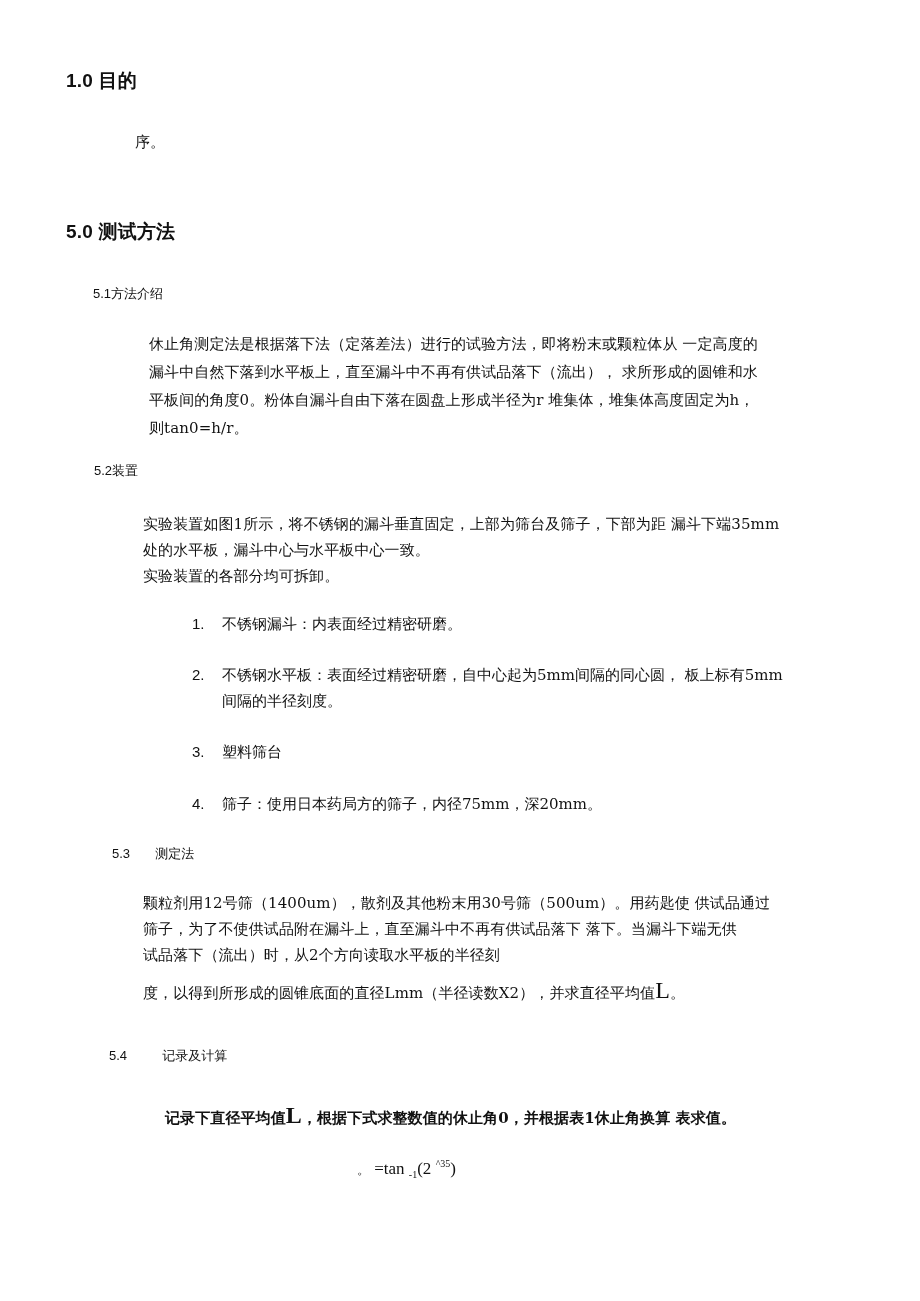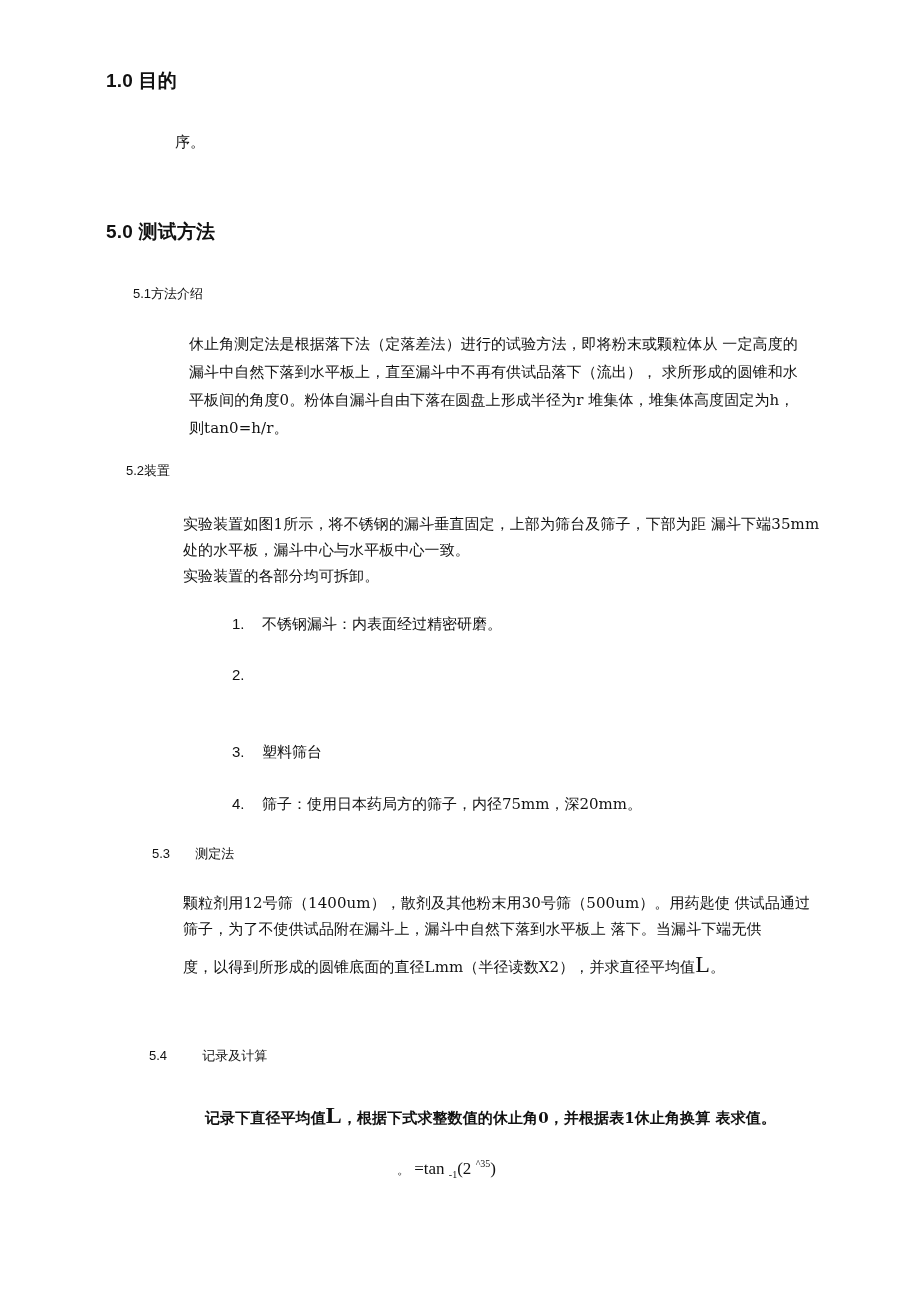--- a/index.html
+++ b/index.html
@@ -8,21 +8,21 @@
       background: #ffffff;
     }
     body {
       width: 920px;
       height: 1301px;
       position: relative;
       overflow: hidden;
       color: #111111;
       font-family: "DejaVu Serif", "Liberation Serif", serif;
     }
-    .abs { position: absolute; margin-left: 40px; }
+    .abs { position: absolute; }
     .h1 {
       font-family: "Liberation Sans", "DejaVu Sans", sans-serif;
       font-weight: bold;
       font-size: 19px;
       letter-spacing: 0.2px;
     }
     .h2 {
       font-family: "Liberation Sans", "DejaVu Sans", sans-serif;
       font-size: 13px;
     }
@@ -78,58 +78,61 @@
   <span>5.1</span><span>方法介绍</span>
 </div>
 
 <div class="abs para" style="left:149px; top:330px; width:720px;">
   <p>休止角测定法是根据落下法（定落差法）进行的试验方法，即将粉末或颗粒体从 一定高度的</p>
   <p>漏斗中自然下落到水平板上，直至漏斗中不再有供试品落下（流出），  求所形成的圆锥和水</p>
   <p>平板间的角度0。粉体自漏斗自由下落在圆盘上形成半径为r 堆集体，堆集体高度固定为h，</p>
   <p>则tan0=h/r。</p>
 </div>
 
-<div class="abs h2" style="left:86px; top:462px;">
+<div class="abs h2" style="left:94px; top:462px;">
   <span>5.2</span><span>装置</span>
 </div>
 
 <div class="abs para" style="left:143px; top:511px; width:720px; line-height:26px;">
   <p>实验装置如图1所示，将不锈钢的漏斗垂直固定，上部为筛台及筛子，下部为距 漏斗下端35mm</p>
   <p>处的水平板，漏斗中心与水平板中心一致。</p>
   <p>实验装置的各部分均可拆卸。</p>
 </div>
 
 <div class="abs list-item" style="left:192px; top:611px; width:680px; height:26px;">
   <span class="n">1.</span>
   <span class="t">不锈钢漏斗：内表面经过精密研磨。</span>
 </div>
 
 <div class="abs list-item" style="left:192px; top:662px; width:680px; height:52px;">
   <span class="n">2.</span>
+  <span class="t">不锈钢水平板：表面经过精密研磨，自中心起为5mm间隔的同心圆，  板上标有5mm</span>
+  <span class="t" style="top:26px;">间隔的半径刻度。</span>
 </div>
 
 <div class="abs list-item" style="left:192px; top:739px; width:680px; height:26px;">
   <span class="n">3.</span>
   <span class="t">塑料筛台</span>
 </div>
 
 <div class="abs list-item" style="left:192px; top:791px; width:680px; height:26px;">
   <span class="n">4.</span>
   <span class="t">筛子：使用日本药局方的筛子，内径75mm，深20mm。</span>
 </div>
 
 <div class="abs h2" style="left:112px; top:845px;">
   <span>5.3</span>
   <span style="display:inline-block; width:18px;"></span>
   <span>测定法</span>
 </div>
 
 <div class="abs para" style="left:143px; top:890px; width:720px; line-height:26px;">
   <p>颗粒剂用12号筛（1400um），散剂及其他粉末用30号筛（500um）。用药匙使 供试品通过</p>
-  <p>筛子，为了不使供试品附在漏斗上，漏斗中自然下落到水平板上 落下。当漏斗下端无供</p>
+  <p>筛子，为了不使供试品附在漏斗上，直至漏斗中不再有供试品落下 落下。当漏斗下端无供</p>
+  <p>试品落下（流出）时，从2个方向读取水平板的半径刻</p>
   <p style="margin-top:12px;">
     <span>度，以得到所形成的圆锥底面的直径Lmm（半径读数X2），并求直径平均值</span><span class="bigL">L</span><span>。</span>
   </p>
 </div>
 
 <div class="abs h2" style="left:109px; top:1047px;">
   <span>5.4</span>
   <span style="display:inline-block; width:28px;"></span>
   <span>记录及计算</span>
 </div>

